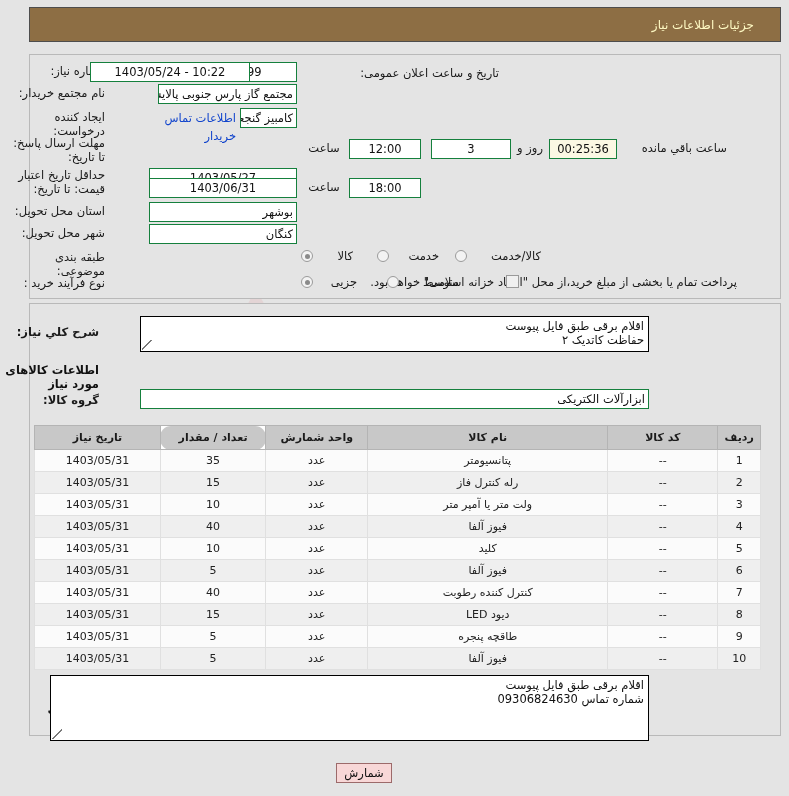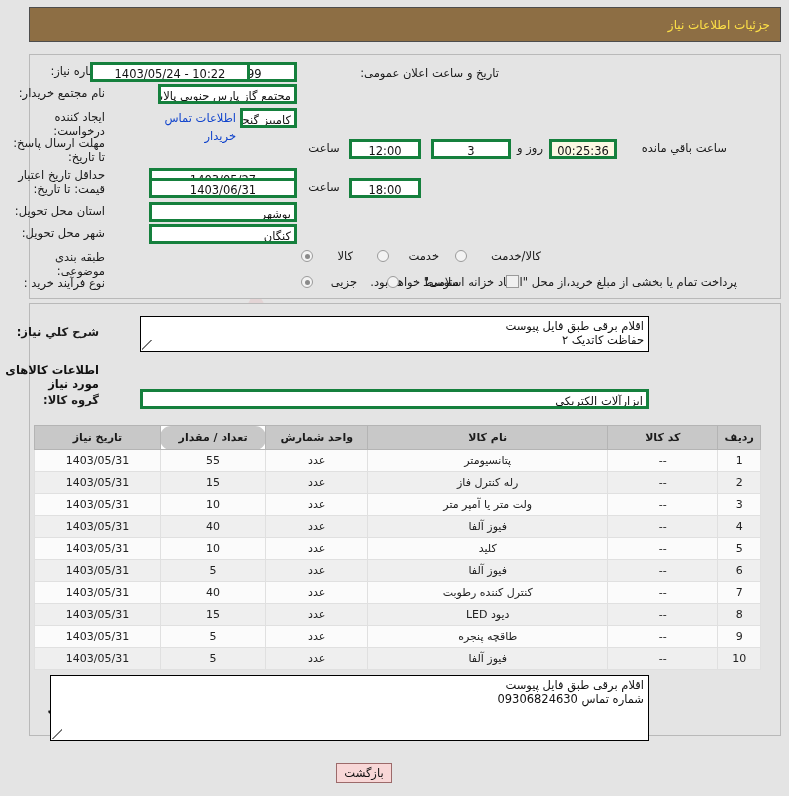--- a/index.html
+++ b/index.html
@@ -48,26 +48,26 @@
   }
 
   
   .titlebar {
     position: absolute;
     left: 29px; top: 7px;
     width: 752px; height: 35px;
     background: #8d6e44;
     border: 1px solid #4d4d4d;
     box-sizing: border-box;
-    color: #fde047;
+    color: #fef9c3;
     font-size: 12px;
     line-height: 35px;
     text-align: right;
     padding-left: 0;
-    padding-right: 0;
+    padding-right: 16px;
     z-index: 3;
   }
   .titlebar span { margin-right: 0; padding-right: 10px; display:block; text-align:right;}
 
   
   .panel {
     position: absolute;
     background: #e4e4e4;
     border: 1px solid #b9b9b9;
     box-sizing: border-box;
@@ -82,21 +82,21 @@
     text-align: right;
     color: #1a1a1a;
     font-size: 11.5px;
     line-height: 14px;
     white-space: pre-line;
     z-index: 4;
   }
   .fld {
     position: absolute;
     background: #ffffff;
-    border: 3px solid #15803d;
+    border: 1px solid #15803d;
     box-sizing: border-box;
     font-size: 11.5px;
     color: #111;
     line-height: 18px;
     height: 20px;
     z-index: 4;
     overflow: hidden;
     white-space: nowrap;
   }
   .fld.c { text-align: center; }
@@ -326,21 +326,21 @@
       <th class="col-qty">تعداد / مقدار</th>
       <th class="col-date">تاریخ نیاز</th>
     </tr>
   </thead>
   <tbody id="goods-tbody">
       <tr>
         <td class="num">1</td>
         <td>--</td>
         <td>پتانسیومتر</td>
         <td>عدد</td>
-        <td class="num">55</td>
+        <td class="num">35</td>
         <td class="num">1403/05/31</td>
       </tr>
       <tr>
         <td class="num">2</td>
         <td>--</td>
         <td>رله کنترل فاز</td>
         <td>عدد</td>
         <td class="num">15</td>
         <td class="num">1403/05/31</td>
       </tr>
@@ -408,14 +408,14 @@
         <td class="num">5</td>
         <td class="num">1403/05/31</td>
       </tr>
     </tbody>
 </table>
 
 <div class="lbl bold-lbl" style="right:690px; top:703px; width:86px;">توضیحات خریدار:</div>
 <div class="ta" style="left:50px; right:140px; top:675px; height:66px;">اقلام برقی طبق فایل پیوست
 شماره تماس 09306824630</div>
 
-<div class="btn btn-back" style="left:336px; top:763px; width:56px;">بازگشت</div>
+<div class="btn btn-back" style="left:336px; top:763px; width:56px;">شمارش</div>
 <div class="btn btn-print" style="left:400px; top:805px; width:50px;">چاپ</div>
 
 </body></html>

